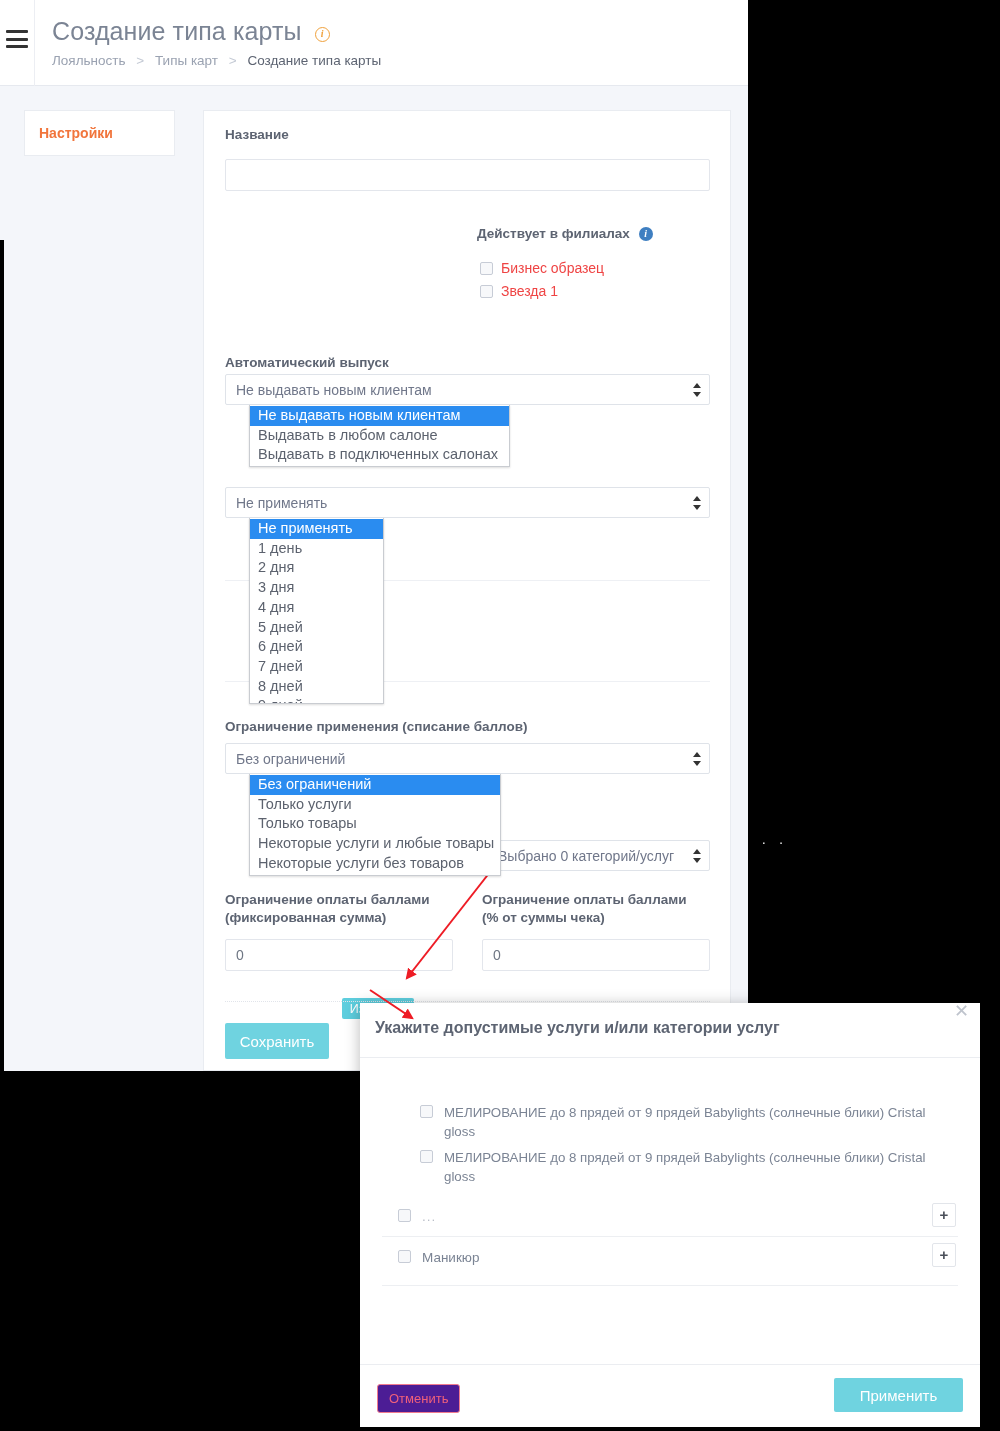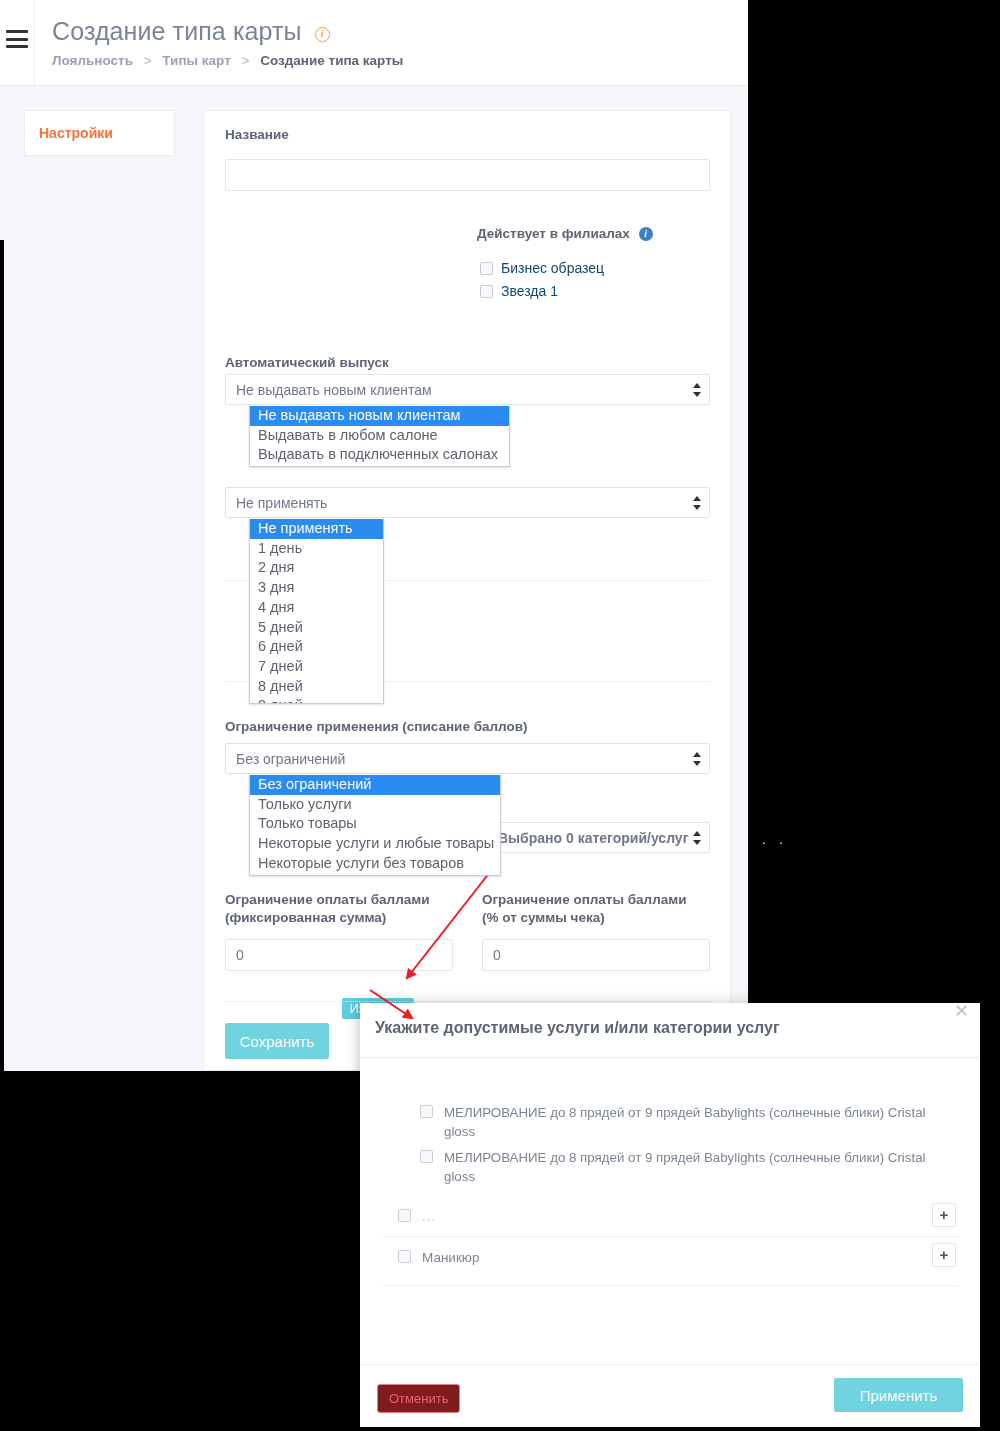--- a/index.html
+++ b/index.html
@@ -47,21 +47,21 @@
   .info-circle{
     display:inline-block; width:15px; height:15px; border-radius:50%;
     border:1.6px solid #f0a13c; color:#f0a13c;
     font-size:10px; line-height:12px; text-align:center;
     font-weight:700; font-style:italic;
     vertical-align:3px; margin-left:6px;
     font-family:"Liberation Serif", serif;
   }
   #breadcrumb{
     position:absolute; left:52px; top:53px;
-    font-size:13.5px; color:#9aa2b1; white-space:nowrap;font-weight:bold;
+    font-size:13.5px; color:#9aa2b1; white-space:nowrap;
   }
   #breadcrumb .crumb-sep{ color:#c3c9d4; margin:0 7px; }
   #breadcrumb .crumb-last{ color:#5d6472; }
 
   
   #settings-card{
     position:absolute; left:24px; top:110px; width:151px; height:46px;
     background:#fff; border:1px solid #e9ecf1;
     display:flex; align-items:center;
   }
@@ -117,21 +117,21 @@
     font-family:"Liberation Sans", sans-serif;
   }
   .optlist .opt.sel{ background:#2a8cf0; color:#fff; }
 
   
   .cbox{
     display:inline-block; width:13px; height:13px;
     border:1px solid #c7ccd6; background:#f7f8fa; border-radius:2px;
     vertical-align:-2px;
   }
-  .cbrow{ font-size:14px; color:#0c4a6e; margin-bottom:7px; white-space:nowrap; }
+  .cbrow{ font-size:14px; color:#ef4444; margin-bottom:7px; white-space:nowrap; }
   .cbrow .cbox{ margin-right:8px; }
 
   .info-blue{
     display:inline-block; width:14px; height:14px; border-radius:50%;
     background:#3f7fc1; color:#fff; font-size:10px; line-height:14px;
     text-align:center; font-weight:bold; font-style:italic;
     vertical-align:1px; margin-left:5px;
     font-family:"Liberation Serif", serif;
   }
 
@@ -188,21 +188,21 @@
   .child-row .cname{
     font-size:13.3px; color:#7b8494; line-height:1.45; width:505px;
   }
   #children-wrap{ padding:12px 0 14px 0; }
   #modal-foot{
     position:absolute; left:0; right:0; bottom:0; height:63px;
     border-top:1px solid #ebedf1;
   }
   #btn-cancel{
     position:absolute; left:17px; top:19px;
-    border:1px solid #f17b8e; color:#f1607a; background:#7f1d1d;
+    border:1px solid #f17b8e; color:#f1607a; background:#4c1d95;
     font-size:13px; padding:6px 11px; border-radius:3px; cursor:pointer;
     font-family:"Liberation Sans", sans-serif;
   }
   #btn-apply{
     position:absolute; right:17px; top:13px;
     width:129px; height:34px;
   }
 
   
   #annot{ position:absolute; left:0; top:0; width:1000px; height:1431px; pointer-events:none; }
@@ -316,21 +316,21 @@
       </div>
       <div class="optlist" style="left:24px;top:31px;width:252px;">
         <div class="opt sel">Без ограничений</div>
         <div class="opt">Только услуги</div>
         <div class="opt">Только товары</div>
         <div class="opt">Некоторые услуги и любые товары</div>
         <div class="opt">Некоторые услуги без товаров</div>
       </div>
     </div>
 
-    <div style="position:absolute;left:283px;top:711px;width:223px;font-weight:bold;">
+    <div style="position:absolute;left:283px;top:729px;width:223px;">
       <div class="selectbox">
         <span>Выбрано 0 категорий/услуг</span>
         <span class="spin">
             <i class="up"></i>
             <i class="dn"></i>
           </span>
       </div>
     </div>
 
     <div style="position:absolute;left:21px;top:780px;width:230px;" class="fld-label">

